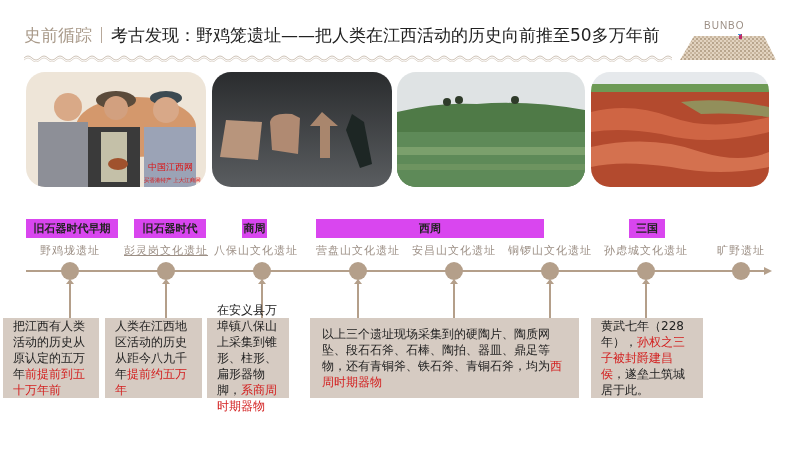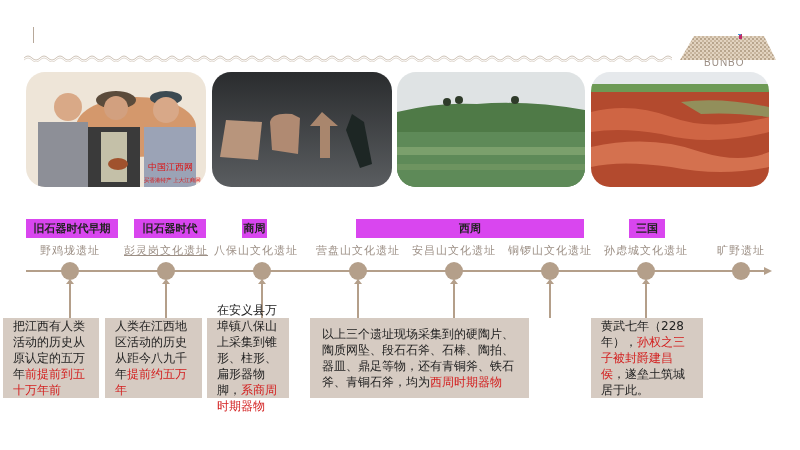--- a/index.html
+++ b/index.html
@@ -7,21 +7,21 @@
     body { position: relative; font-family: "DejaVu Sans", "Liberation Sans", sans-serif; color: #222; }
 
     .header { position: absolute; left: 24px; top: 20px; height: 30px; display: flex; align-items: center; white-space: nowrap; }
     .section-label { font-size: 17px; color: #a99a8a; }
     .header-sep { width: 1px; height: 16px; background: #b7a89a; margin: 0 9px; }
     .page-title { font-size: 17px; color: #222; }
 
     .wave { position: absolute; left: 24px; top: 54px; width: 650px; height: 8px; }
 
     .logo { position: absolute; left: 676px; top: 20px; width: 100px; height: 42px; }
-    .logo-text { position: absolute; left: 28px; top: 0; font-size: 10px; letter-spacing: 1px; color: #9b8e84; font-family: "Liberation Sans", sans-serif; margin-top: 37px; }
+    .logo-text { position: absolute; left: 28px; top: 0; font-size: 10px; letter-spacing: 1px; color: #9b8e84; font-family: "Liberation Sans", sans-serif; }
     .logo-grid { position: absolute; left: 4px; top: 14px; width: 96px; height: 26px; }
 
     .photo { position: absolute; top: 72px; height: 115px; overflow: hidden; border-radius: 19px; }
     .photo svg { width: 100%; height: 100%; display: block; }
     #photo-1 { left: 26px; width: 180px; }
     #photo-2 { left: 212px; width: 180px; }
     #photo-3 { left: 397px; width: 188px; }
     #photo-4 { left: 591px; width: 178px; }
 
     .era { position: absolute; top: 219px; height: 19px; background: #d946ef; color: #222; font-size: 11px; display: flex; align-items: center; justify-content: center; white-space: nowrap; font-weight: bold; }
@@ -33,21 +33,23 @@
     .stem { position: absolute; top: 282px; width: 2px; height: 36px; background: #b49f8a; transform: translateX(-50%); }
     .stem::before { content: ""; position: absolute; left: -3px; top: -3px; border-left: 4px solid transparent; border-right: 4px solid transparent; border-bottom: 5px solid #b49f8a; }
 
     .card { position: absolute; top: 318px; height: 80px; background: #d6cbc2; font-size: 12px; line-height: 16px; color: #222; padding: 0 10px; display: flex; align-items: center; }
     .card .hl { color: #d32020; }
   </style>
 </head>
 <body>
 
 <div class="header">
+  <span class="section-label">史前循踪</span>
   <span class="header-sep"></span>
+  <span class="page-title">考古发现：野鸡笼遗址——把人类在江西活动的历史向前推至50多万年前</span>
 </div>
 
 <svg class="wave" viewBox="0 0 650 8" preserveAspectRatio="none">
   <path d="M0 4 Q 4 0 8 4 T 16 4 T 24 4 T 32 4 T 40 4 T 48 4 T 56 4 T 64 4 T 72 4 T 80 4 T 88 4 T 96 4 T 104 4 T 112 4 T 120 4 T 128 4 T 136 4 T 144 4 T 152 4 T 160 4 T 168 4 T 176 4 T 184 4 T 192 4 T 200 4 T 208 4 T 216 4 T 224 4 T 232 4 T 240 4 T 248 4 T 256 4 T 264 4 T 272 4 T 280 4 T 288 4 T 296 4 T 304 4 T 312 4 T 320 4 T 328 4 T 336 4 T 344 4 T 352 4 T 360 4 T 368 4 T 376 4 T 384 4 T 392 4 T 400 4 T 408 4 T 416 4 T 424 4 T 432 4 T 440 4 T 448 4 T 456 4 T 464 4 T 472 4 T 480 4 T 488 4 T 496 4 T 504 4 T 512 4 T 520 4 T 528 4 T 536 4 T 544 4 T 552 4 T 560 4 T 568 4 T 576 4 T 584 4 T 592 4 T 600 4 T 608 4 T 616 4 T 624 4 T 632 4 T 640 4 T 648 4" fill="none" stroke="#cfc4b8" stroke-width="1"></path>
   <path d="M0 6 Q 4 2 8 6 T 16 6 T 24 6 T 32 6 T 40 6 T 48 6 T 56 6 T 64 6 T 72 6 T 80 6 T 88 6 T 96 6 T 104 6 T 112 6 T 120 6 T 128 6 T 136 6 T 144 6 T 152 6 T 160 6 T 168 6 T 176 6 T 184 6 T 192 6 T 200 6 T 208 6 T 216 6 T 224 6 T 232 6 T 240 6 T 248 6 T 256 6 T 264 6 T 272 6 T 280 6 T 288 6 T 296 6 T 304 6 T 312 6 T 320 6 T 328 6 T 336 6 T 344 6 T 352 6 T 360 6 T 368 6 T 376 6 T 384 6 T 392 6 T 400 6 T 408 6 T 416 6 T 424 6 T 432 6 T 440 6 T 448 6 T 456 6 T 464 6 T 472 6 T 480 6 T 488 6 T 496 6 T 504 6 T 512 6 T 520 6 T 528 6 T 536 6 T 544 6 T 552 6 T 560 6 T 568 6 T 576 6 T 584 6 T 592 6 T 600 6 T 608 6 T 616 6 T 624 6 T 632 6 T 640 6 T 648 6" fill="none" stroke="#e0d8cf" stroke-width="1"></path>
 </svg>
 
 <div class="logo">
   <span class="logo-text">BUNBO</span>
   <svg class="logo-grid" viewBox="0 0 96 26">
@@ -119,21 +121,21 @@
     <rect y="20" width="178" height="95" fill="#b34a2e"></rect>
     <path d="M0 40 Q 40 30 80 45 Q 120 60 178 45 L178 60 Q 120 75 70 62 Q 30 55 0 60 Z" fill="#cf6544"></path>
     <path d="M0 75 Q 60 62 110 80 Q 150 92 178 80 L178 95 Q 130 105 80 95 Q 30 88 0 95 Z" fill="#d4714f"></path>
     <path d="M90 30 Q 130 25 178 35 L178 45 Q 140 40 110 42 Z" fill="#8aa066" opacity="0.8"></path>
   </svg>
 </div>
 
 <div class="era" id="era-0" style="left: 26px; width: 92px;">旧石器时代早期</div>
 <div class="era" id="era-1" style="left: 134px; width: 72px;">旧石器时代</div>
 <div class="era" id="era-2" style="left: 242px; width: 25px;">商周</div>
-<div class="era" id="era-3" style="left: 316px; width: 228px; margin-left: 40px;">西周</div>
+<div class="era" id="era-3" style="left: 316px; width: 228px;">西周</div>
 <div class="era" id="era-4" style="left: 629px; width: 36px;">三国</div>
 
 <div class="site" id="site-0" style="left: 70px;">野鸡垅遗址</div>
 <div class="site" id="site-1" style="left: 166px; text-decoration: underline;">彭灵岗文化遗址</div>
 <div class="site" id="site-2" style="left: 256px;">八保山文化遗址</div>
 <div class="site" id="site-3" style="left: 358px;">营盘山文化遗址</div>
 <div class="site" id="site-4" style="left: 454px;">安昌山文化遗址</div>
 <div class="site" id="site-5" style="left: 550px;">铜锣山文化遗址</div>
 <div class="site" id="site-6" style="left: 646px;">孙虑城文化遗址</div>
 <div class="site" id="site-7" style="left: 741px;">旷野遗址</div>
@@ -160,18 +162,18 @@
 
 <div class="card" style="left:3px; width:96px;">
   <p><span>把江西有人类活动的历史从原认定的五万年</span><span class="hl">前提前到五十万年前</span></p>
 </div>
 <div class="card" style="left:105px; width:97px;">
   <p><span>人类在江西地区活动的历史从距今八九千年</span><span class="hl">提前约五万年</span></p>
 </div>
 <div class="card" style="left:207px; width:82px;">
   <p><span>在安义县万埠镇八保山上采集到锥形、柱形、扁形器物脚，</span><span class="hl">系商周时期器物</span></p>
 </div>
-<div class="card" style="left:310px; width:219px; padding:8px 12px;">
+<div class="card" style="left:310px; width:269px; padding:8px 12px;">
   <p><span>以上三个遗址现场采集到的硬陶片、陶质网坠、段石石斧、石棒、陶拍、器皿、鼎足等物，还有青铜斧、铁石斧、青铜石斧，均为</span><span class="hl">西周时期器物</span></p>
 </div>
 <div class="card" style="left:591px; width:112px;">
   <p><span>黄武七年（228年），</span><span class="hl">孙权之三子被封爵建昌侯</span><span>，遂垒土筑城居于此。</span></p>
 </div>
 
 </body></html>

